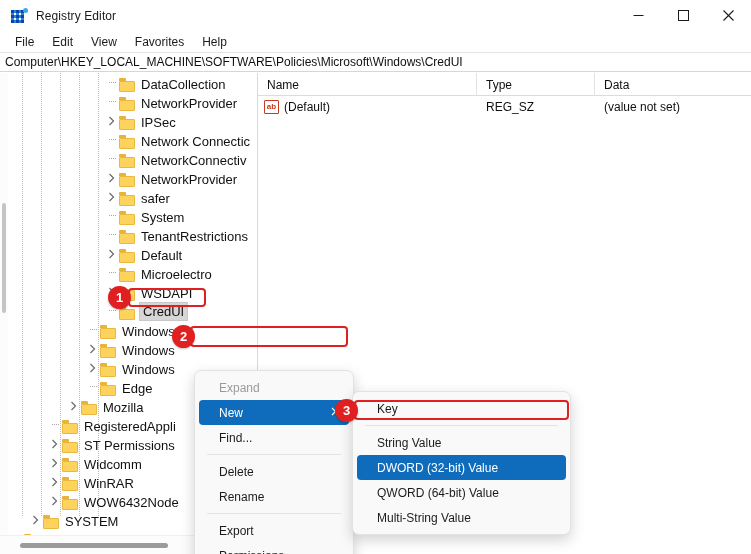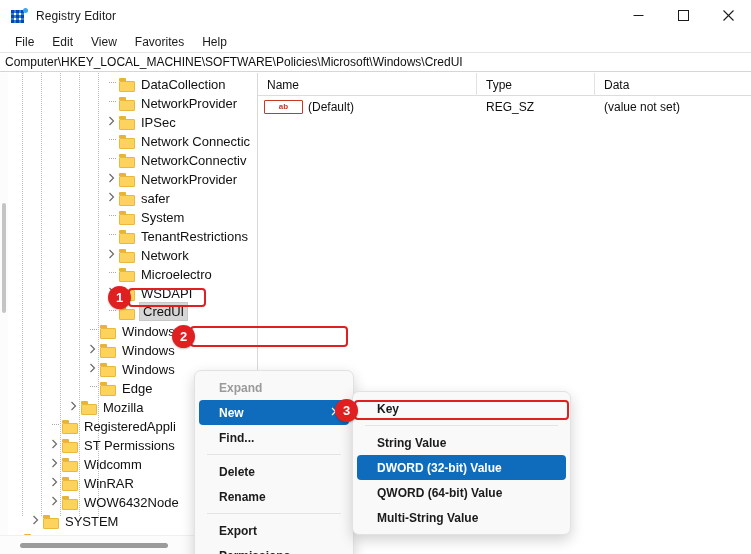--- a/index.html
+++ b/index.html
@@ -226,21 +226,21 @@
   .list-row {
     height: 22px;
     display: flex; align-items: center;
     font-size: 12px; color: #101010;
   }
   .cell { padding-left: 9px; display:flex; align-items:center; }
   .cell.c-name { width: 219px; padding-left: 6px; }
   .cell.c-type { width: 118px; }
   .cell.c-data { width: 156px; }
   .ab-icon {
-    width: 39px; height: 14px; flex: none;
+    width: 15px; height: 14px; flex: none;
     margin-right: 5px;
     position: relative;
     background: #ffffff;
     border: 1px solid #c23b22;
     border-radius: 1px;
     display:flex; align-items:center; justify-content:center;
     font-size: 8px; font-weight: bold; color: #c23b22;
     font-family: "Liberation Sans", sans-serif;
     line-height: 1;
   }
@@ -258,21 +258,20 @@
   .ctx-menu.m1 { left: 194px; top: 297px; width: 160px; }
   .ctx-menu.m2 { left: 352px; top: 318px; width: 219px; }
   .ctx-item {
     height: 25px;
     display: flex; align-items: center;
     padding: 0 12px 0 20px;
     margin: 0 4px;
     border-radius: 4px;
     white-space: nowrap;
     position: relative;
-    font-weight: bold;
   }
   .ctx-item.disabled { color: #9a9a9a; }
   .ctx-item.highlight {
     background: #0f6cbd;
     color: #ffffff;
   }
   .ctx-sep {
     height: 1px; background: #e4e4e4;
     margin: 4px 12px;
   }
@@ -494,21 +493,21 @@
             <span style="width: 19px; height: 19px; flex: 0 0 auto; display: block;"></span>
             <span class="expander">
               <svg width="7" height="10" viewBox="0 0 7 10">
                 <polyline points="1.5,1 5.5,5 1.5,9" fill="none" stroke="#6a6a6a" stroke-width="1.2"></polyline>
               </svg>
             </span>
             <span class="folder">
               <span class="tab"></span>
               <span class="body"></span>
             </span>
-            <span class="label">Network</span>
+            <span class="label">Default</span>
           </div>
           <div class="tree-row">
             <span style="width: 19px; height: 19px; flex: 0 0 auto; display: block;"></span>
             <span style="width: 19px; height: 19px; flex: 0 0 auto; display: block;"></span>
             <span style="width: 19px; height: 19px; flex: 0 0 auto; display: block;"></span>
             <span style="width: 19px; height: 19px; flex: 0 0 auto; display: block;"></span>
             <span style="width: 19px; height: 19px; flex: 0 0 auto; display: block;"></span>
             <span class="dotline"></span>
             <span class="folder">
               <span class="tab"></span>

